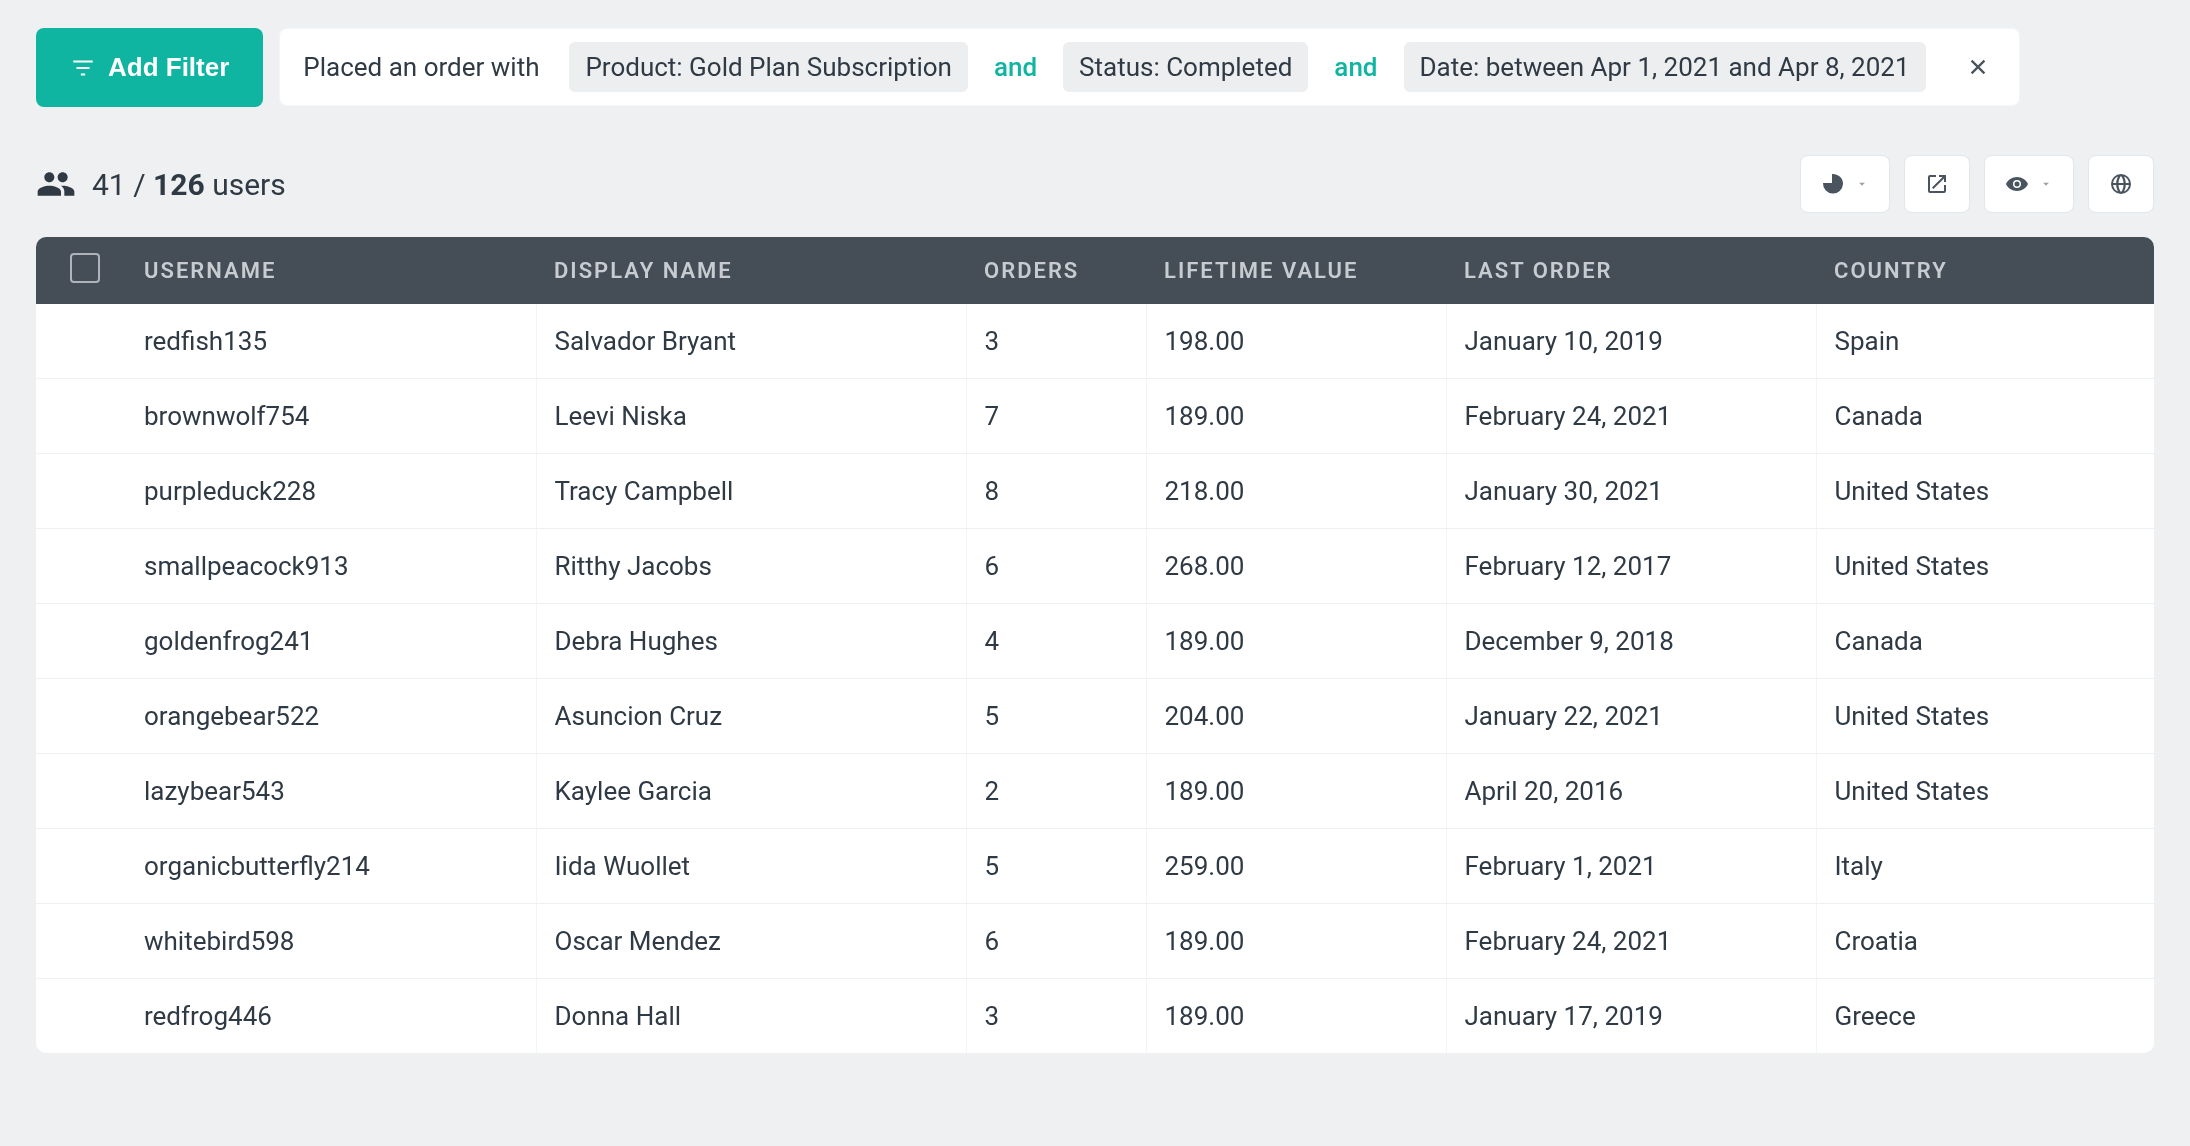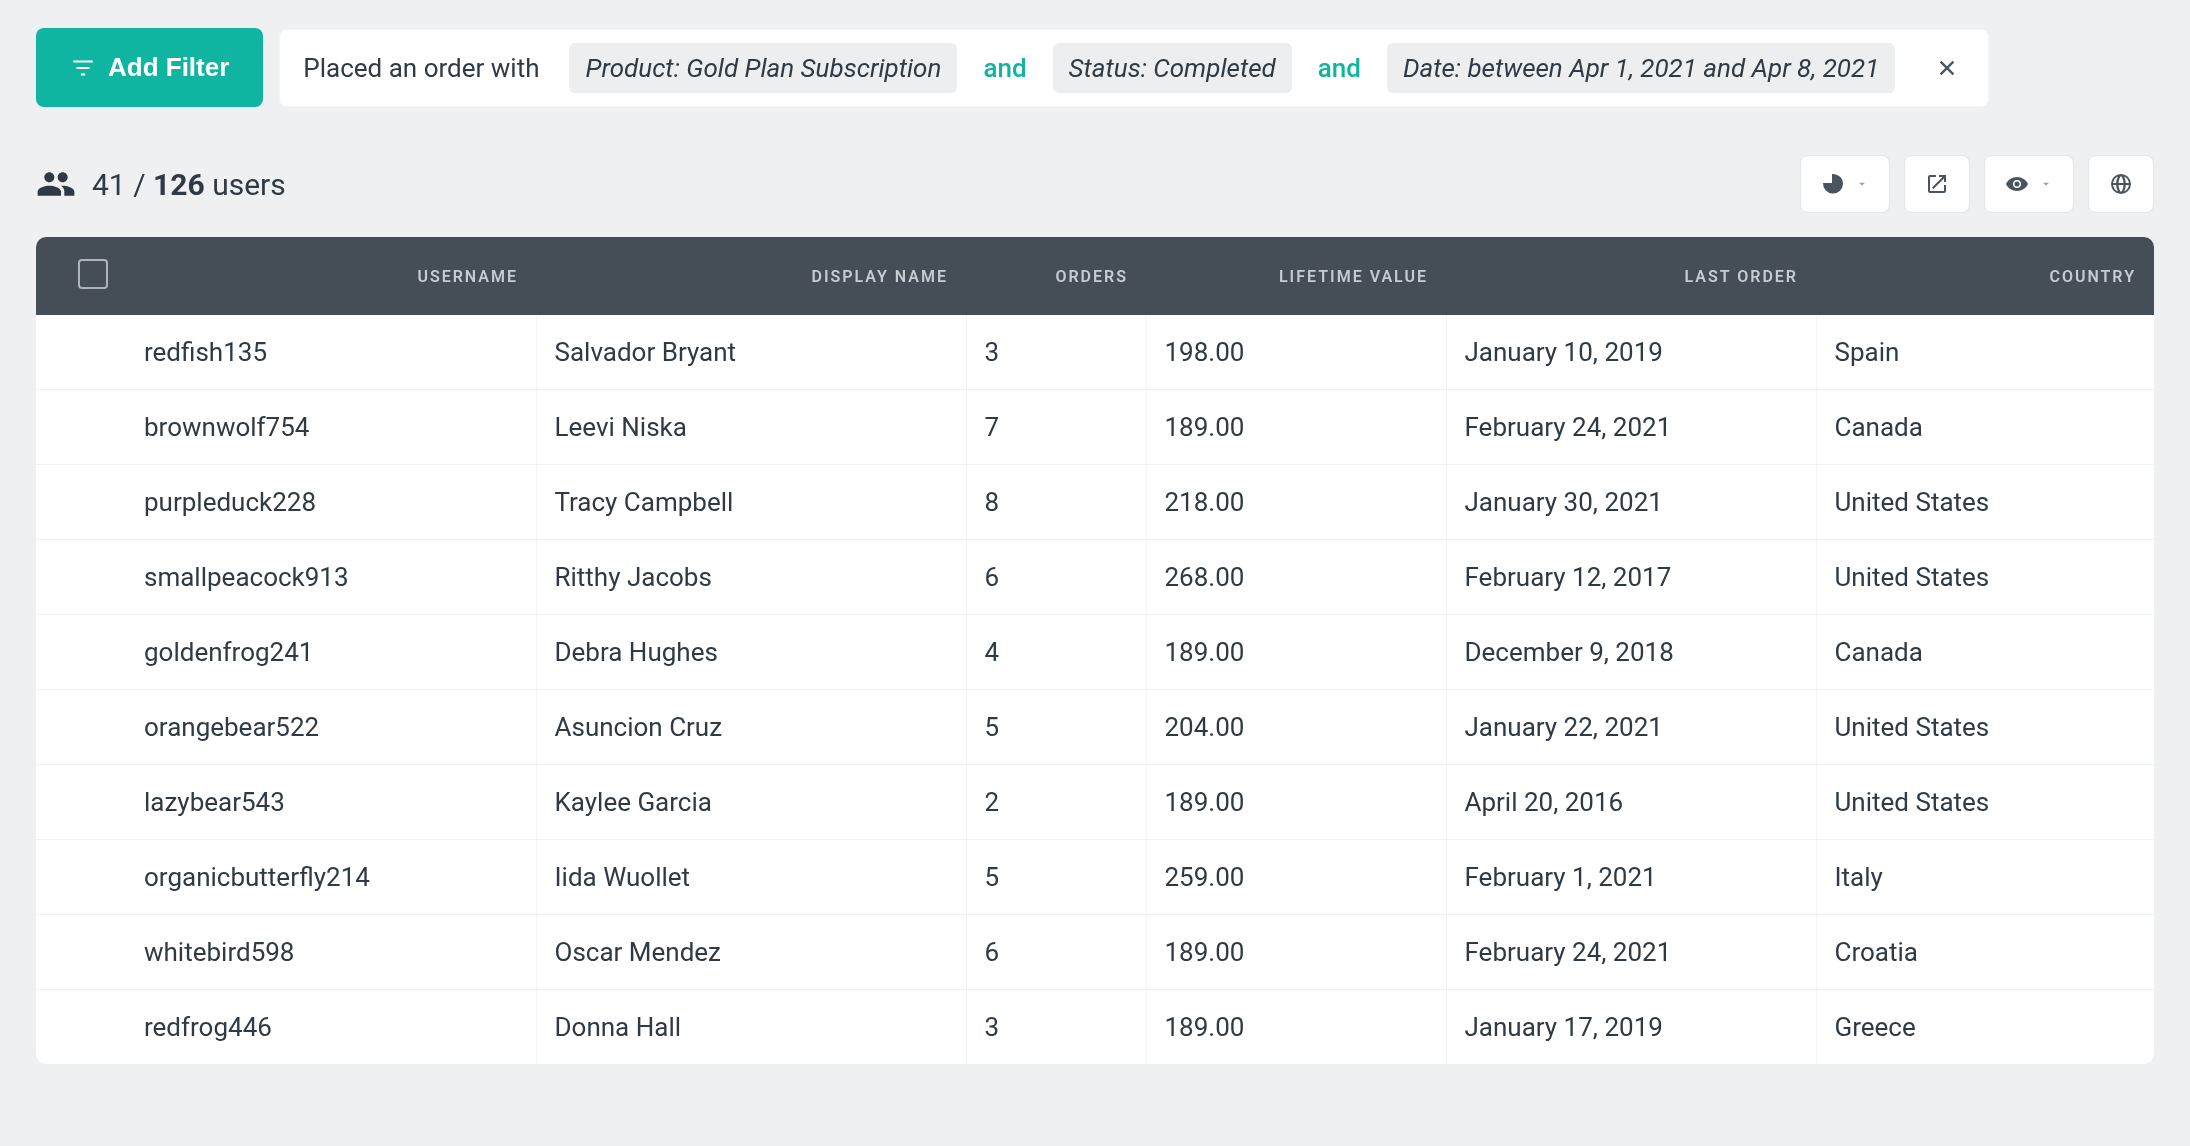--- a/index.html
+++ b/index.html
@@ -6,39 +6,39 @@
   body {
     font-family: -apple-system, BlinkMacSystemFont, "Segoe UI", Roboto, Helvetica, Arial, sans-serif;
     background: #eef0f1;
     color: #2f3a44;
     padding: 28px 0 0 0;
     width: 2190px;
   }
   .content { padding: 0 36px; }
 
   
-  .filter-row { display: flex; align-items: center; gap: 16px; margin-bottom: 48px; }
+  .filter-row { display: flex; align-items: flex-start; gap: 16px; margin-bottom: 48px; }
   .add-filter-btn {
     display: inline-flex; align-items: center; gap: 12px;
     background: #0fb5a0; color: #fff; border: none;
     font-size: 26px; font-weight: 700;
     padding: 24px 34px; border-radius: 8px; cursor: pointer;
   }
   .add-filter-btn svg { width: 26px; height: 26px; fill: #fff; }
   .filter-pill {
     background: #fff; border-radius: 8px;
     display: flex; align-items: center; gap: 24px;
     padding: 14px 22px;
     font-size: 26px; color: #2f3a44;
     box-shadow: inset 0 0 0 1px rgba(0,0,0,0.04);
   }
   .filter-prefix { padding: 8px 6px 8px 2px; color: #2f3a44; }
   .filter-chip {
     background: #eceef0; border-radius: 6px;
-    padding: 10px 16px; color: #2f3a44; font-style: italic;
+    padding: 10px 16px; color: #2f3a44;
   }
   .filter-and { color: #0fb5a0; font-weight: 500; padding: 0 2px; }
   .filter-close {
     width: 40px; height: 40px; display: flex; align-items: center; justify-content: center;
     cursor: pointer; margin-left: 8px;
   }
   .filter-close svg { width: 22px; height: 22px; stroke: #4a545e; stroke-width: 2.5; }
 
   
   .summary-row { display: flex; align-items: center; justify-content: space-between; margin-bottom: 24px; }
@@ -53,22 +53,22 @@
     padding: 16px 20px; cursor: pointer; gap: 10px;
   }
   .tool-btn svg.icon { width: 24px; height: 24px; fill: #4a545e; }
   .tool-btn svg.caret { width: 14px; height: 14px; fill: #9aa2aa; }
 
   
   .table-wrap { background: #fff; border-radius: 10px; overflow: hidden; }
   table { width: 100%; border-collapse: collapse; table-layout: fixed; }
   thead tr { background: #454d57; }
   thead th {
-    color: #c7ccd1; font-size: 16px; font-weight: 600; letter-spacing: 2px;
-    text-align: right; padding: 22px 18px;
+    color: #c7ccd1; font-size: 22px; font-weight: 600; letter-spacing: 2px;
+    text-align: left; padding: 16px 18px;
   }
   th.col-chk { width: 90px; padding-left: 34px; }
   th.col-user { width: 410px; }
   th.col-display { width: 430px; }
   th.col-orders { width: 180px; }
   th.col-ltv { width: 300px; }
   th.col-last { width: 370px; }
   th.col-country { width: auto; }
   .chk {
     width: 30px; height: 30px; border: 2.5px solid #7e868f; border-radius: 4px; background: transparent;

